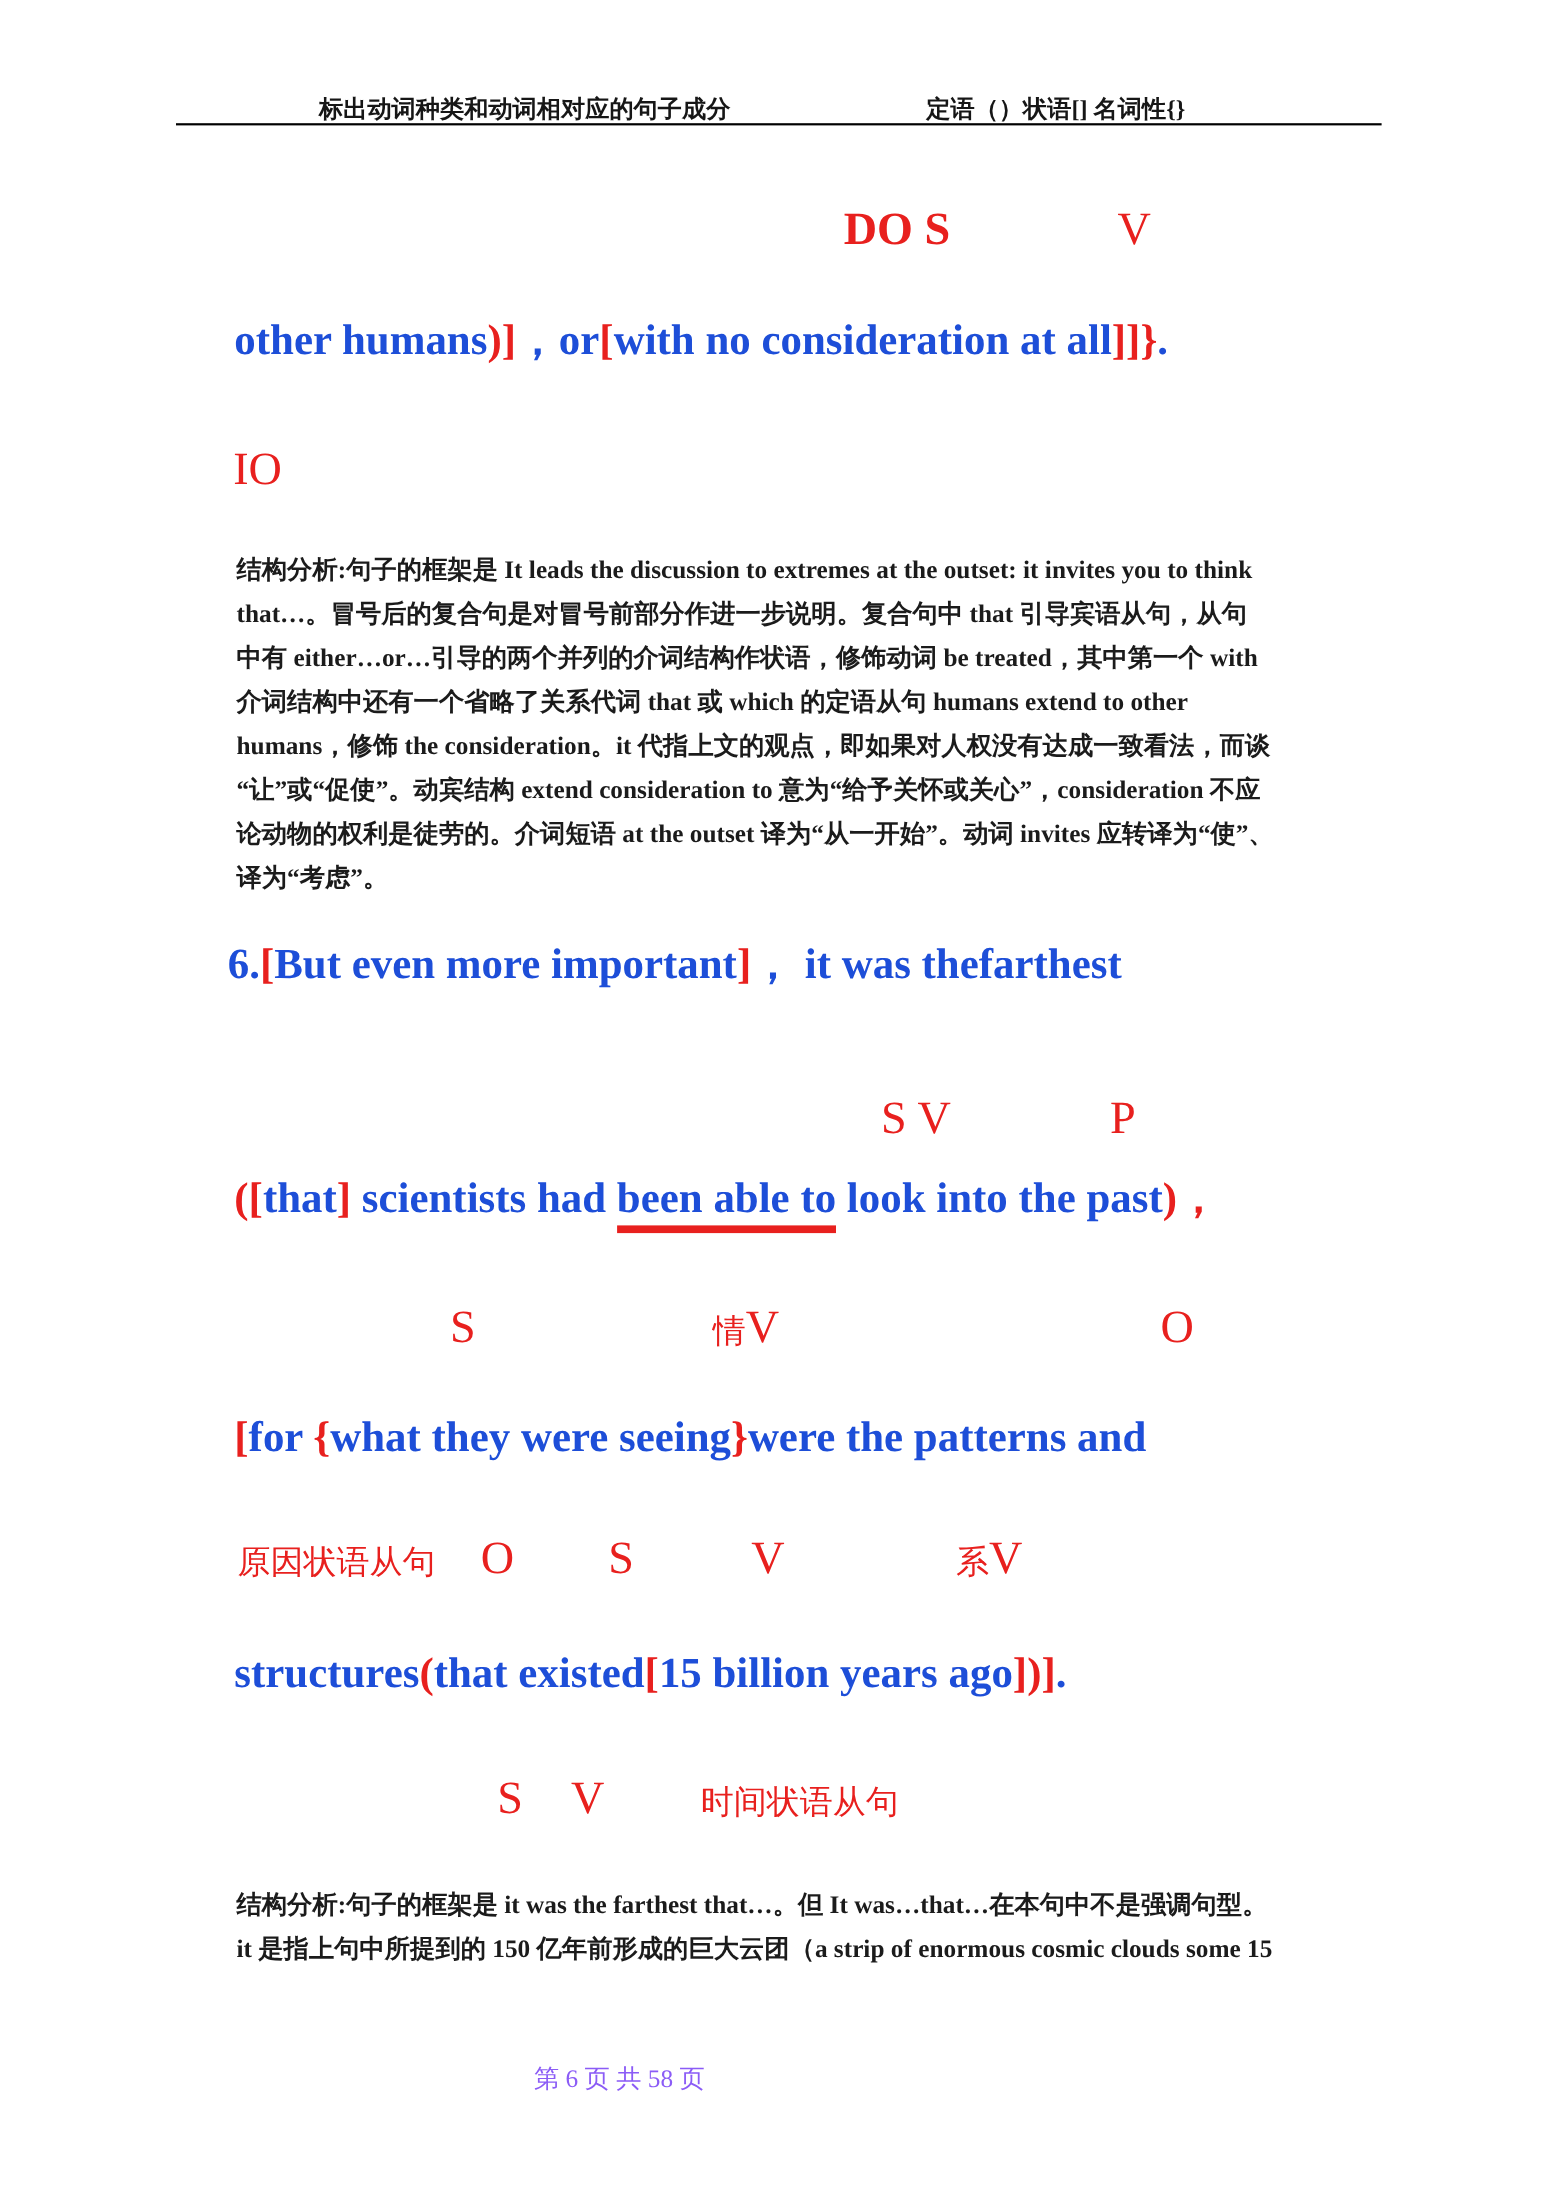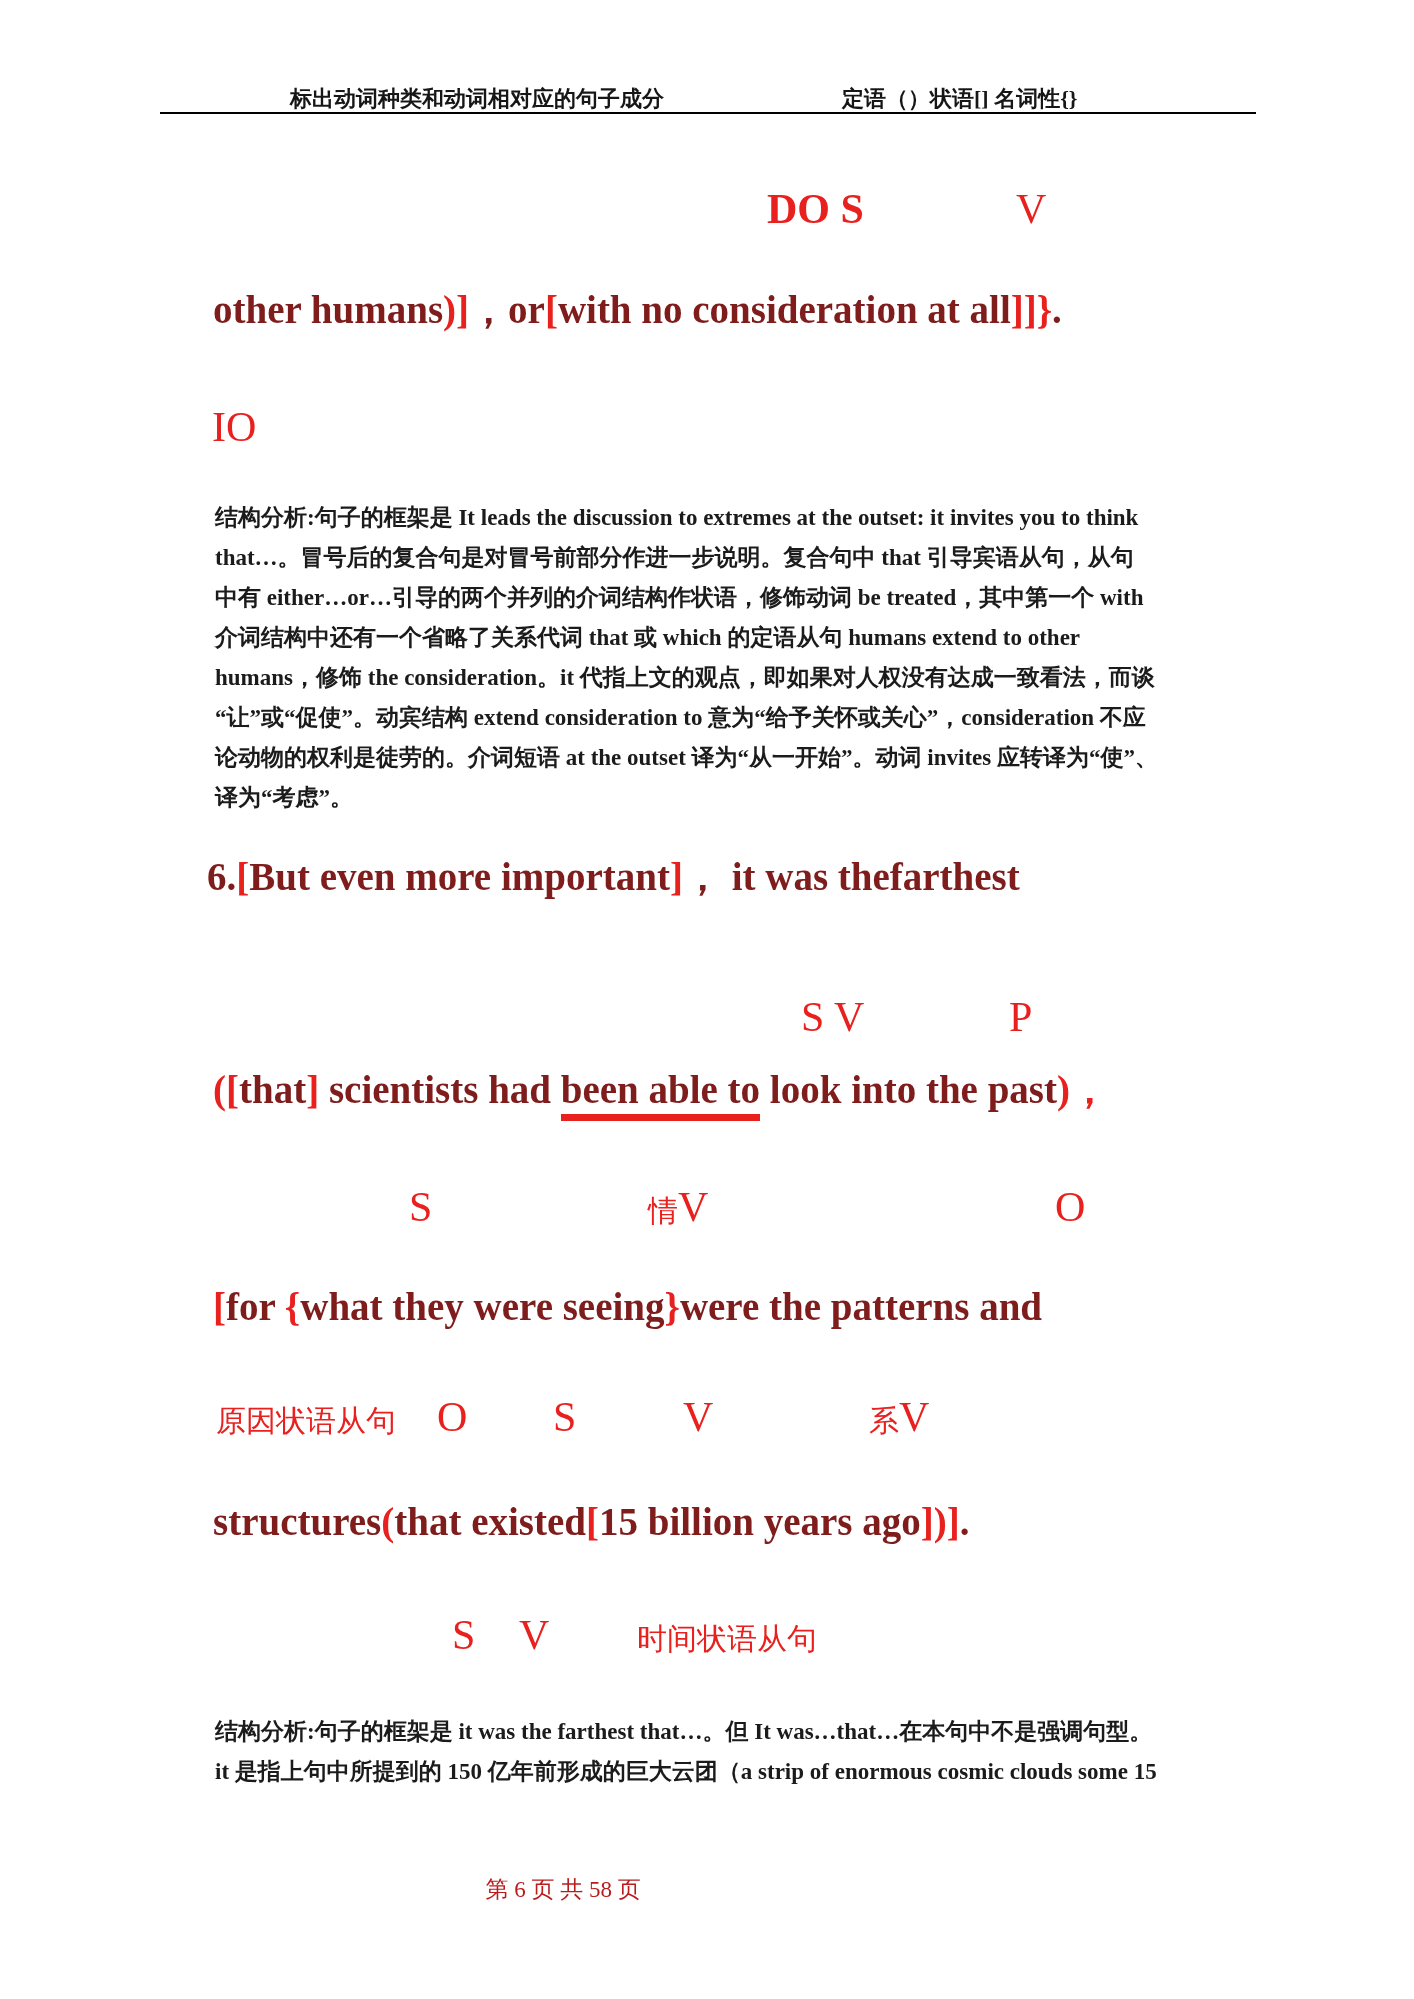--- a/index.html
+++ b/index.html
@@ -12,27 +12,27 @@
   .h-left  { left:290px; }
   .h-right { left:842px;text-align:center; }
   .rule { position:absolute; left:160px; top:112px; width:1096px; height:2px; background:#000; }
 
   .anno { position:absolute; left:0; width:1414px; height:44px; }
   .label { position:absolute; bottom:0; line-height:1; font-size:42px; color:var(--red); white-space:pre; }
   .label .cn { font-size:30px; }
 
   .sent { position:absolute; font-size:39px; font-weight:bold; line-height:1.15; white-space:pre; color:#2a2a2a; }
   .seg.red { color:var(--red); }
-  .seg.ink { color:#7f1d1d; }
+  .seg.ink { color:#1d4ed8; }
   .seg.uline { border-bottom:7px solid var(--red); padding-bottom:3px; }
 
   .para { position:absolute; left:215px; width:1005px; font-size:23px; line-height:40px; color:#1b1b1b;font-weight:bold; }
   .pline { white-space:nowrap; }
 
-  .footer { position:absolute; top:1874px; left:0; width:1126px; text-align:center; font-size:23px; color:#b91c1c; white-space:pre; }
+  .footer { position:absolute; top:1874px; left:0; width:1126px; text-align:center; font-size:23px; color:#8b5cf6; white-space:pre; }
 </style>
 </head>
 <body>
 
 <div class="page">
   <div class="h-title h-left">标出动词种类和动词相对应的句子成分</div>
   <div class="h-title h-right">定语（）状语[] 名词性{}</div>
   <div class="rule"></div>
 
   <div class="anno" style="top:186px">

